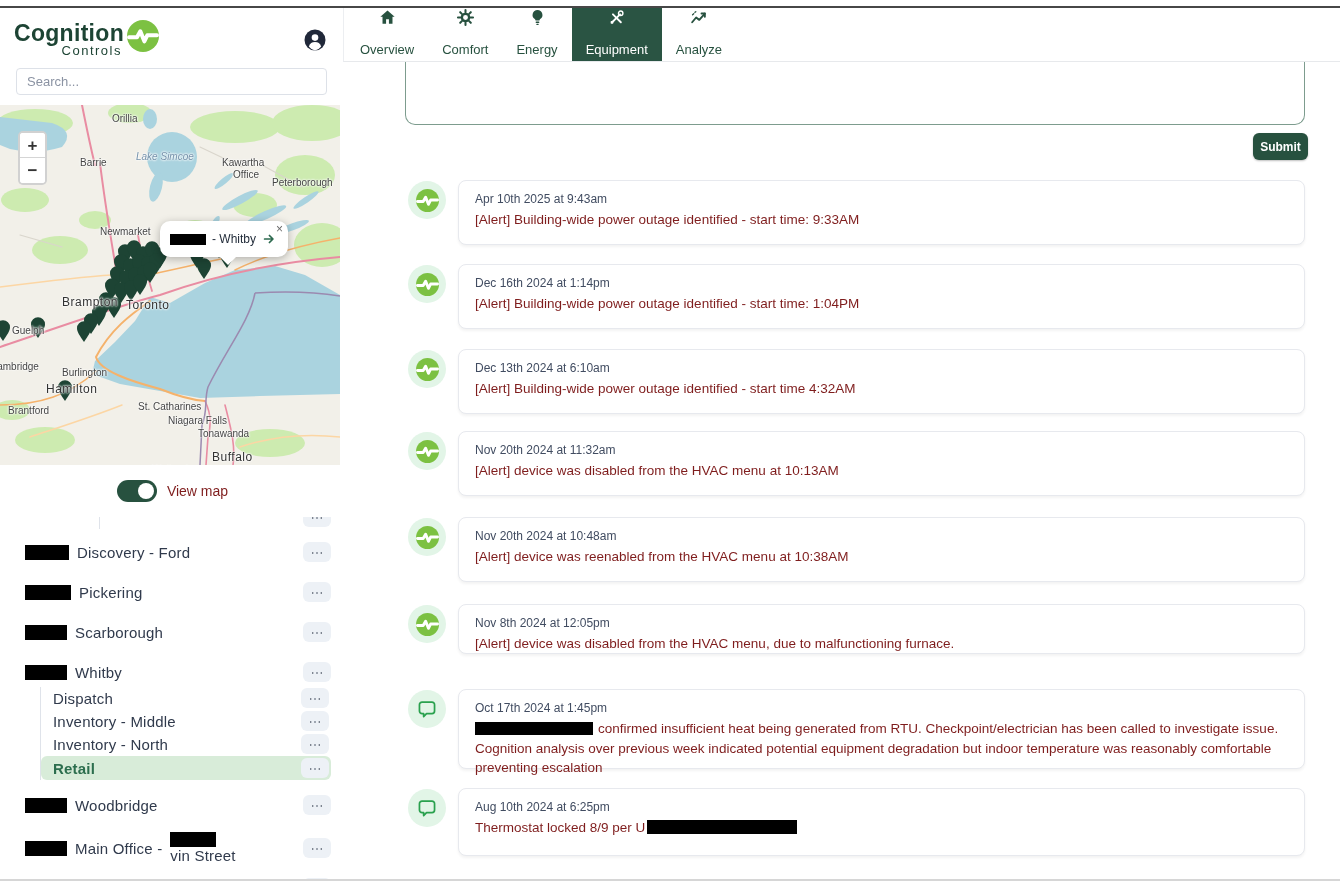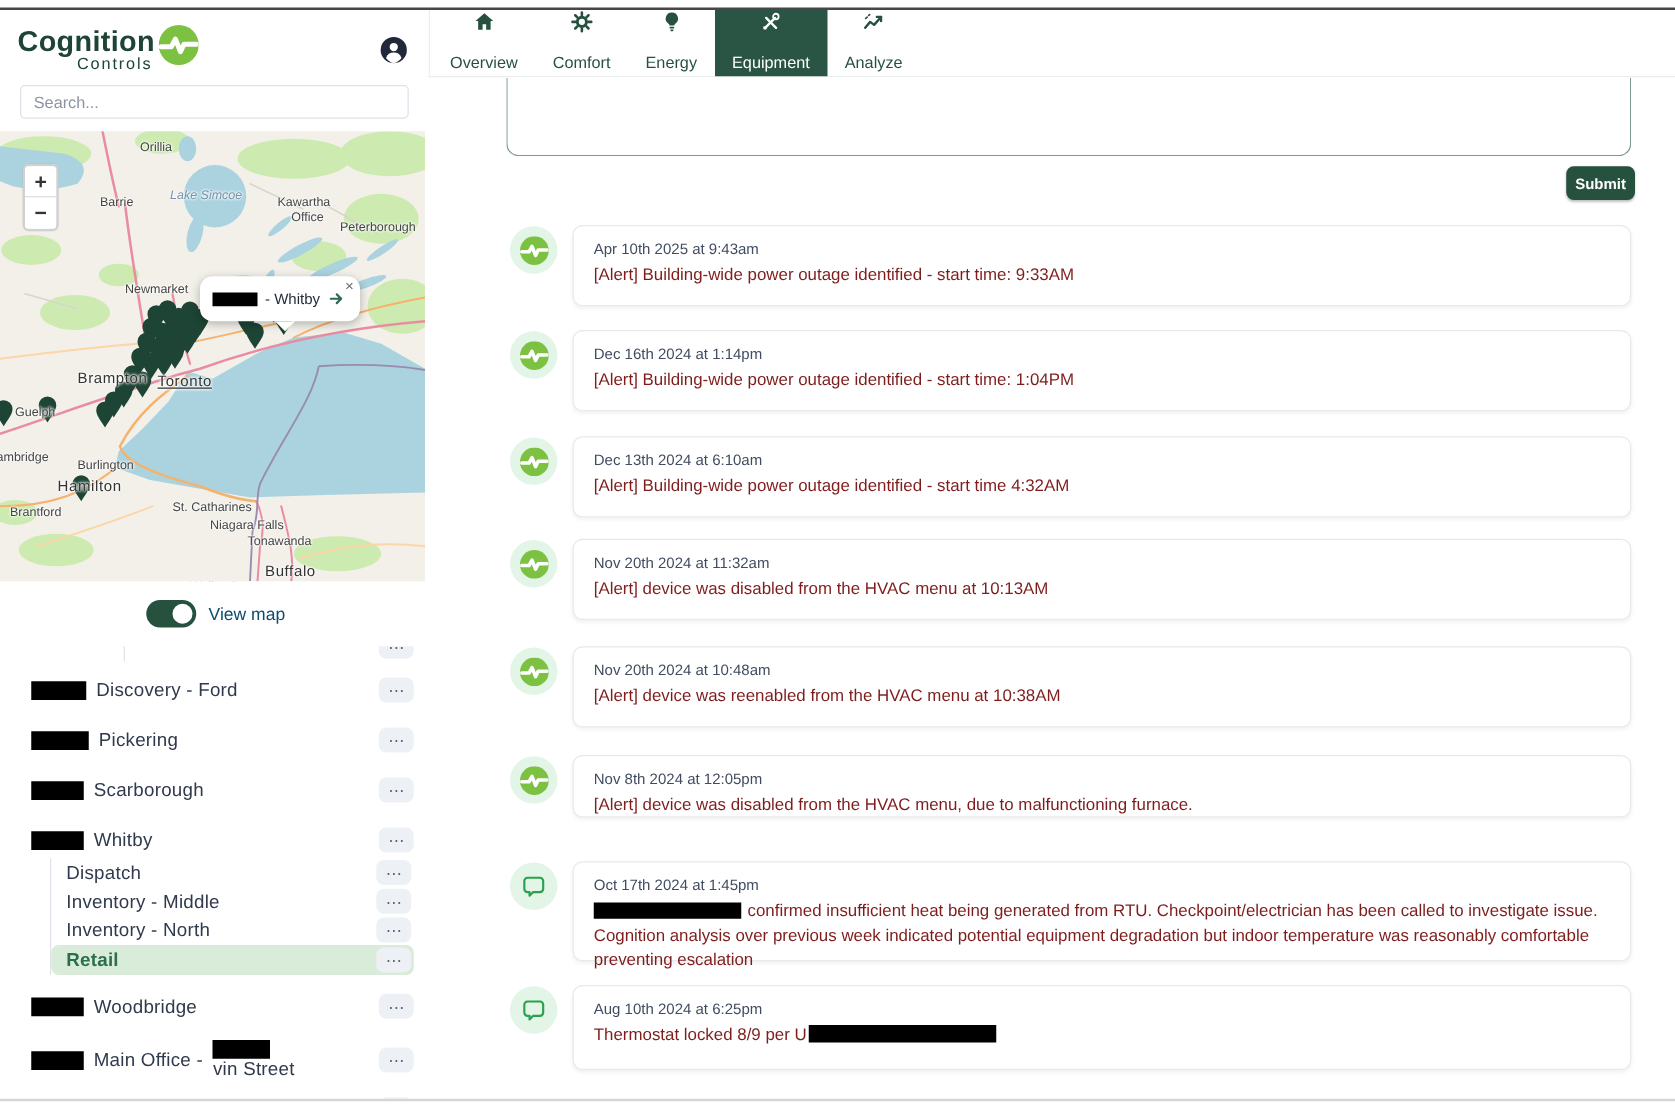--- a/index.html
+++ b/index.html
@@ -33,21 +33,21 @@
   .map-popup { position:absolute; left:160px; top:116px; width:128px; height:36px; background:#fff; border-radius:10px; box-shadow:0 2px 8px rgba(0,0,0,.28); display:flex; align-items:center; gap:6px; padding:0 12px 0 10px; }
   .map-popup::after { content:""; position:absolute; left:60px; bottom:-8px; border:8px solid transparent; border-top-color:#fff; border-bottom:none; }
   .popup-redact { width:36px; height:11px; background:#000; flex:none; }
   .popup-label { font-size:12px; color:#1f2937; white-space:nowrap; }
   .popup-close { position:absolute; top:1px; right:5px; font-size:12px; color:#6b6b6b; cursor:pointer; line-height:14px; }
 
   
   .toggle-row { display:flex; align-items:center; justify-content:center; gap:10px; padding:15px 0 13px; }
   .toggle { position:relative; width:40px; height:22px; border-radius:11px; background:#27513f; cursor:pointer; flex:none; }
   .toggle .knob { position:absolute; right:3px; top:3px; width:16px; height:16px; border-radius:50%; background:#fff; }
-  .toggle-label { font-size:14px; color:#0c4a6e; }
+  .toggle-label { font-size:14px; color:#7f1d1d; }
 
   
   .loc-list { padding:2px 14px 0 25px; font-size:15px; color:#303a4c; letter-spacing:.2px; }
   .loc-row { display:flex; align-items:center; justify-content:space-between; min-height:26px; margin-bottom:14px; cursor:pointer; }
   .loc-main { display:flex; align-items:center; gap:8px; flex:1; min-width:0; }
   .redact-sm { height:15px; background:#000; flex:none; display:inline-block; }
   .w44{width:44px;} .w46{width:46px;} .w42{width:42px;} .w40{width:40px;} .w92{width:92px;}
   .dots-btn { min-width:28px; height:20px; border-radius:6px; background:#edf1f6; color:#5b6472; border:none; display:flex; align-items:center; justify-content:center; font-size:13px; cursor:pointer; flex:none; }
   .loc-row.partial { height:12px; min-height:12px; overflow:hidden; margin-bottom:10px; align-items:flex-start; }
   .loc-row.partial .dots-btn { margin-top:-10px; }
@@ -211,21 +211,21 @@
       </svg>
 
       <span class="map-label" style="left:112px; top:8px;">Orillia</span>
       <span class="map-label" style="left:80px; top:52px;">Barrie</span>
       <span class="map-label water" style="left:136px; top:46px;">Lake Simcoe</span>
       <span class="map-label" style="left:222px; top:52px;">Kawartha</span>
       <span class="map-label" style="left:233px; top:64px;">Office</span>
       <span class="map-label" style="left:272px; top:72px;">Peterborough</span>
       <span class="map-label" style="left:100px; top:121px;">Newmarket</span>
       <span class="map-label lg" style="left:62px; top:190px;">Brampton</span>
-      <span class="map-label lg" style="left:126px; top:193px;text-decoration:underline;">Toronto</span>
+      <span class="map-label lg" style="left:126px; top:193px;">Toronto</span>
       <span class="map-label" style="left:12px; top:220px;">Guelph</span>
       <span class="map-label" style="left:-10px; top:256px;">Cambridge</span>
       <span class="map-label" style="left:62px; top:262px;">Burlington</span>
       <span class="map-label lg" style="left:46px; top:277px;">Hamilton</span>
       <span class="map-label" style="left:8px; top:300px;">Brantford</span>
       <span class="map-label" style="left:138px; top:296px;">St. Catharines</span>
       <span class="map-label" style="left:168px; top:310px;">Niagara Falls</span>
       <span class="map-label" style="left:152px; top:327px;margin-top:32px;">Welland</span>
       <span class="map-label" style="left:198px; top:323px;">Tonawanda</span>
       <span class="map-label lg" style="left:212px; top:345px;">Buffalo</span>

